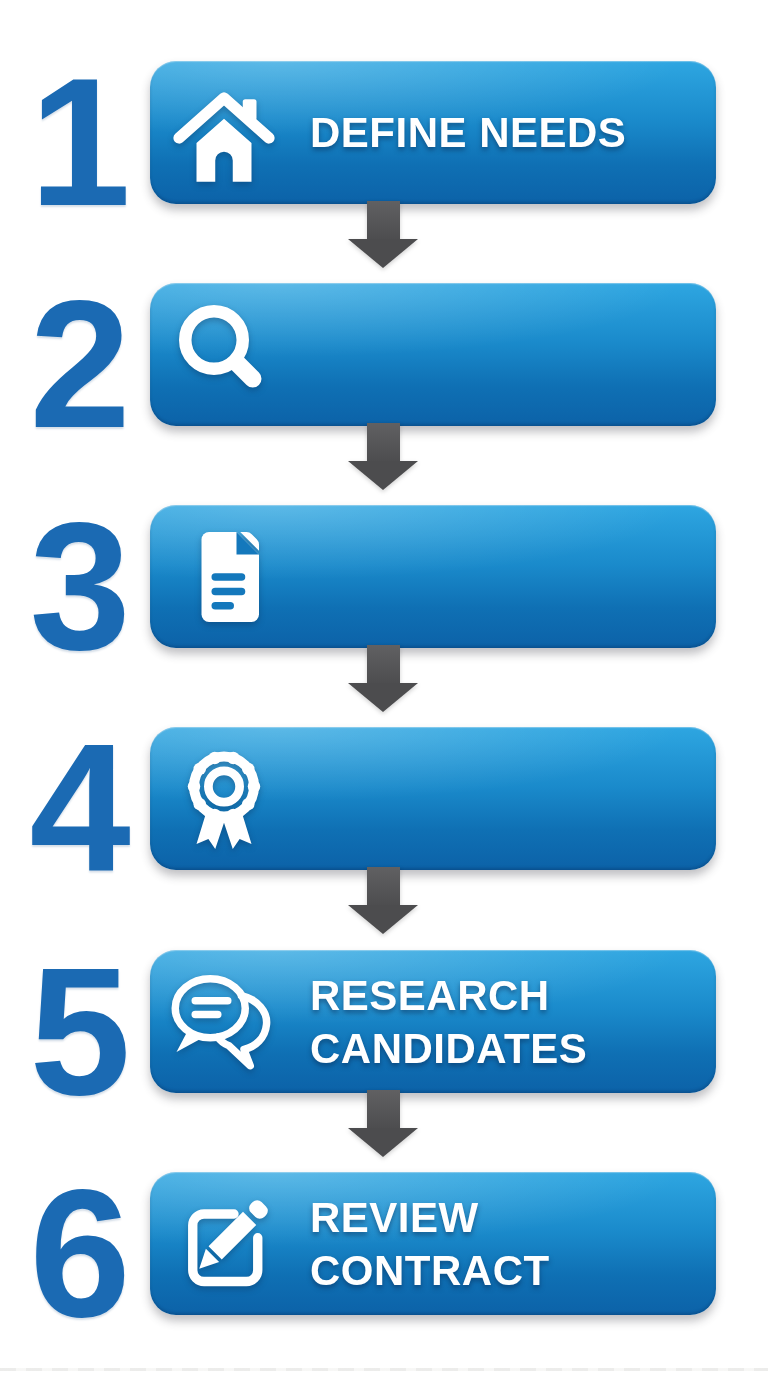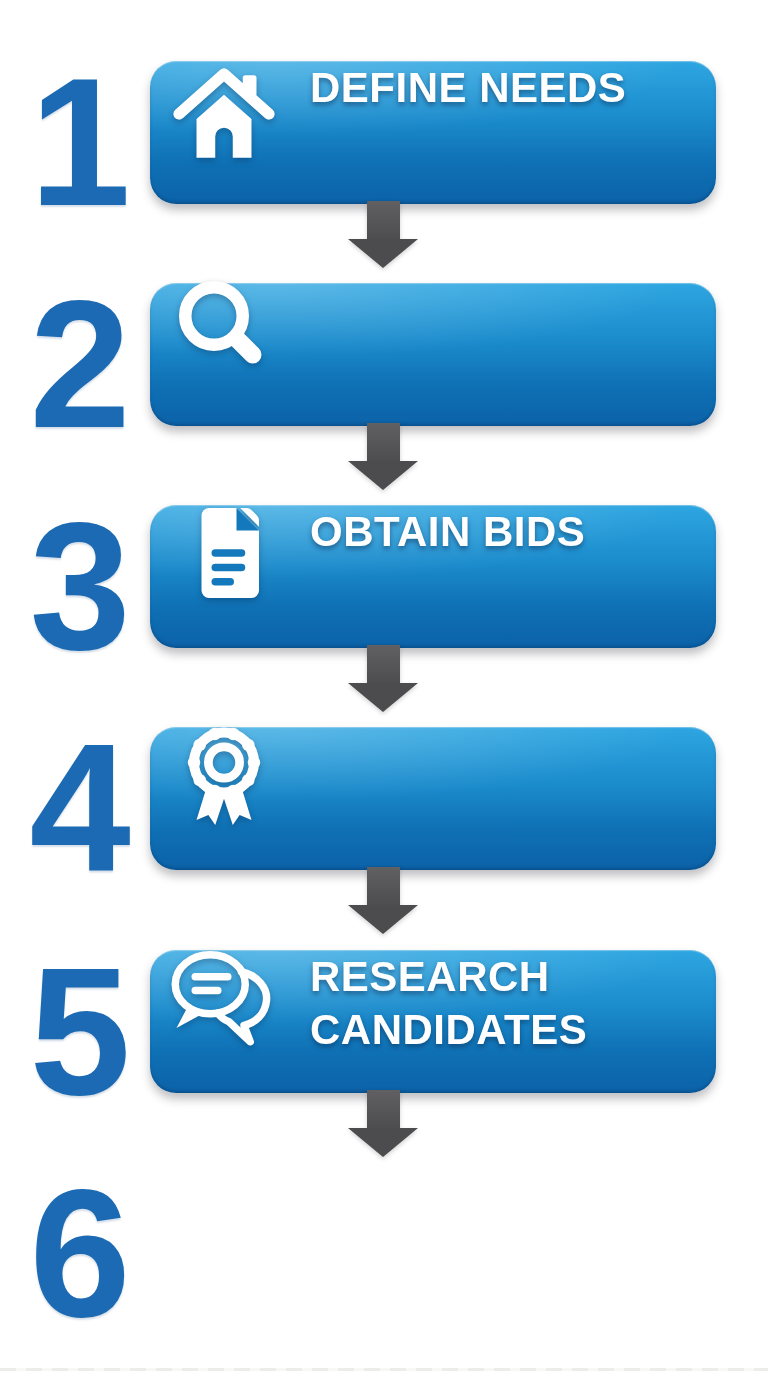--- a/index.html
+++ b/index.html
@@ -17,21 +17,21 @@
     color:#1b6ab3;
     text-shadow:0 2px 2px rgba(20,70,130,0.18);
   }
   .pill{
     position:absolute;left:150px;top:0;width:566px;height:143px;
     border-radius:26px;
     background:
       radial-gradient(130% 95% at 22% 0%, rgba(255,255,255,0.22), rgba(255,255,255,0) 55%),
       linear-gradient(180deg,#2ea6e1 0%,#1a8acb 42%,#0f70b4 72%,#0c62a8 100%);
     box-shadow:0 6px 10px rgba(45,48,55,0.30), inset 0 1px 1px rgba(255,255,255,0.35), inset 0 -2px 3px rgba(0,30,70,0.25);
-    display:flex;
+    display:flex;align-items:center;
   }
   .icon-box{
     position:relative;flex:0 0 auto;width:96px;height:96px;margin-left:26px;
   }
   .icon-box svg{
     position:absolute;left:-12px;top:-12px;width:120px;height:120px;
     filter:drop-shadow(0 3px 3px rgba(8,40,80,0.35));
   }
   .label{
     margin-left:38px;color:#ffffff;font-weight:bold;
@@ -96,21 +96,20 @@
       <div class="icon-box">
         <svg viewBox="0 0 96 96">
           <path fill="#fff" d="M36 12 h22 L76 30 v48 a6 6 0 0 1 -6 6 H36 a6 6 0 0 1 -6 -6 V18 a6 6 0 0 1 6 -6 z"></path>
           <path fill="#1478bc" d="M58 12 L76 30 L58 30 Z"></path>
           <path fill="#fff" d="M61 12 h5 a6 6 0 0 1 4.2 1.8 l4 4 A6 6 0 0 1 76 22 v5 z"></path>
           <rect x="38" y="45" width="27" height="6" rx="3" fill="#1478bc"></rect>
           <rect x="38" y="56.5" width="27" height="6" rx="3" fill="#1478bc"></rect>
           <rect x="38" y="68" width="18" height="6" rx="3" fill="#1478bc"></rect>
         </svg>
       </div>
-      <div class="label">OBTAIN BIDS</div>
     </div>
   </div>
   <div class="arrow a3">
       <div class="stem"></div>
       <div class="head"></div>
     </div>
 
   <div class="step s4">
     <div class="num">4</div>
     <div class="pill">
@@ -157,16 +156,30 @@
 CANDIDATES</div>
     </div>
   </div>
   <div class="arrow a5">
       <div class="stem"></div>
       <div class="head"></div>
     </div>
 
   <div class="step s6">
     <div class="num">6</div>
+    <div class="pill">
+      <div class="icon-box">
+        <svg viewBox="0 0 96 96">
+          <path d="M56 24 H32 a9 9 0 0 0 -9 9 V69 a9 9 0 0 0 9 9 H66 a9 9 0 0 0 9 -9 V43" fill="none" stroke="#fff" stroke-width="7.5" stroke-linecap="round"></path>
+          <g fill="#fff" transform="rotate(45 48 48)">
+            <rect x="40.5" y="3" width="15" height="12" rx="5"></rect>
+            <rect x="40.5" y="19" width="15" height="39"></rect>
+            <path d="M40.5 61 H55.5 L48 76 Z"></path>
+          </g>
+        </svg>
+      </div>
+      <div class="label">REVIEW
+CONTRACT</div>
+    </div>
   </div>
 
   <div class="bottom-artifact"></div>
 </div>
 
 </body></html>

